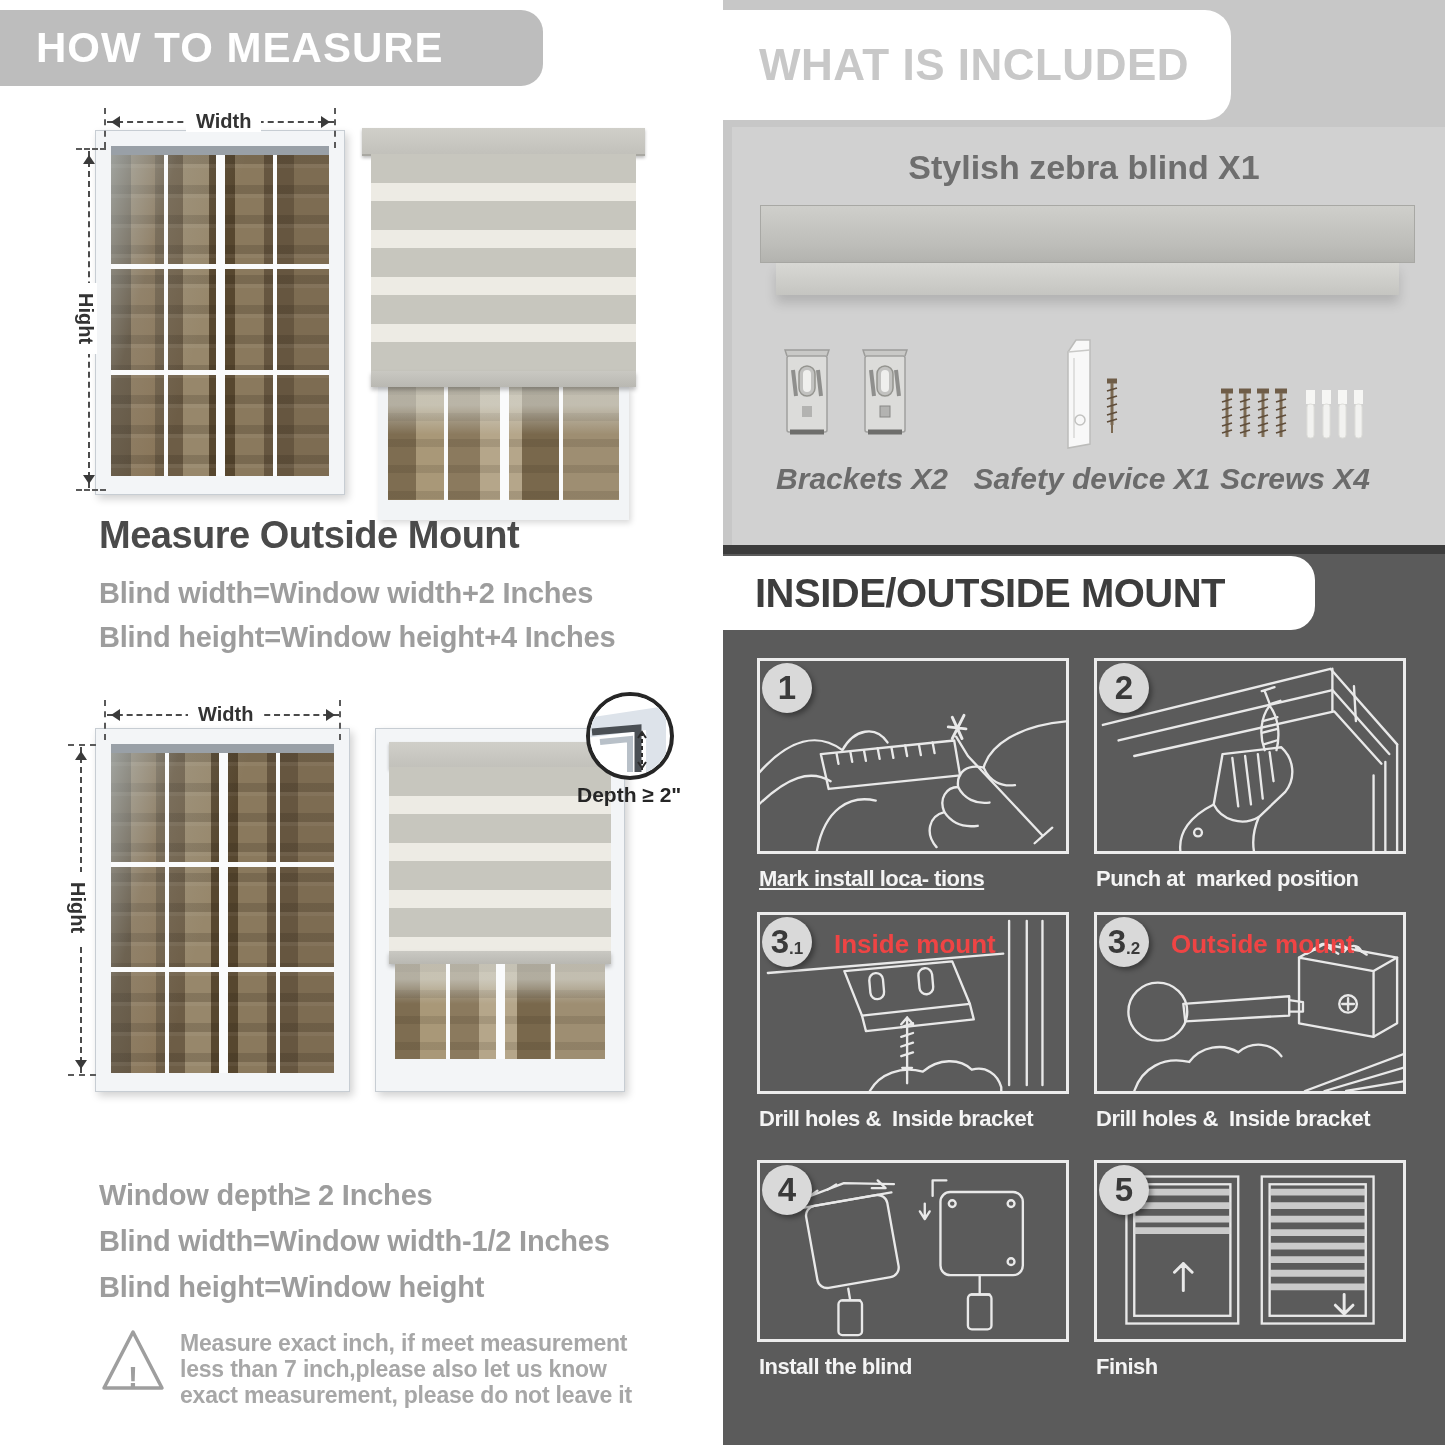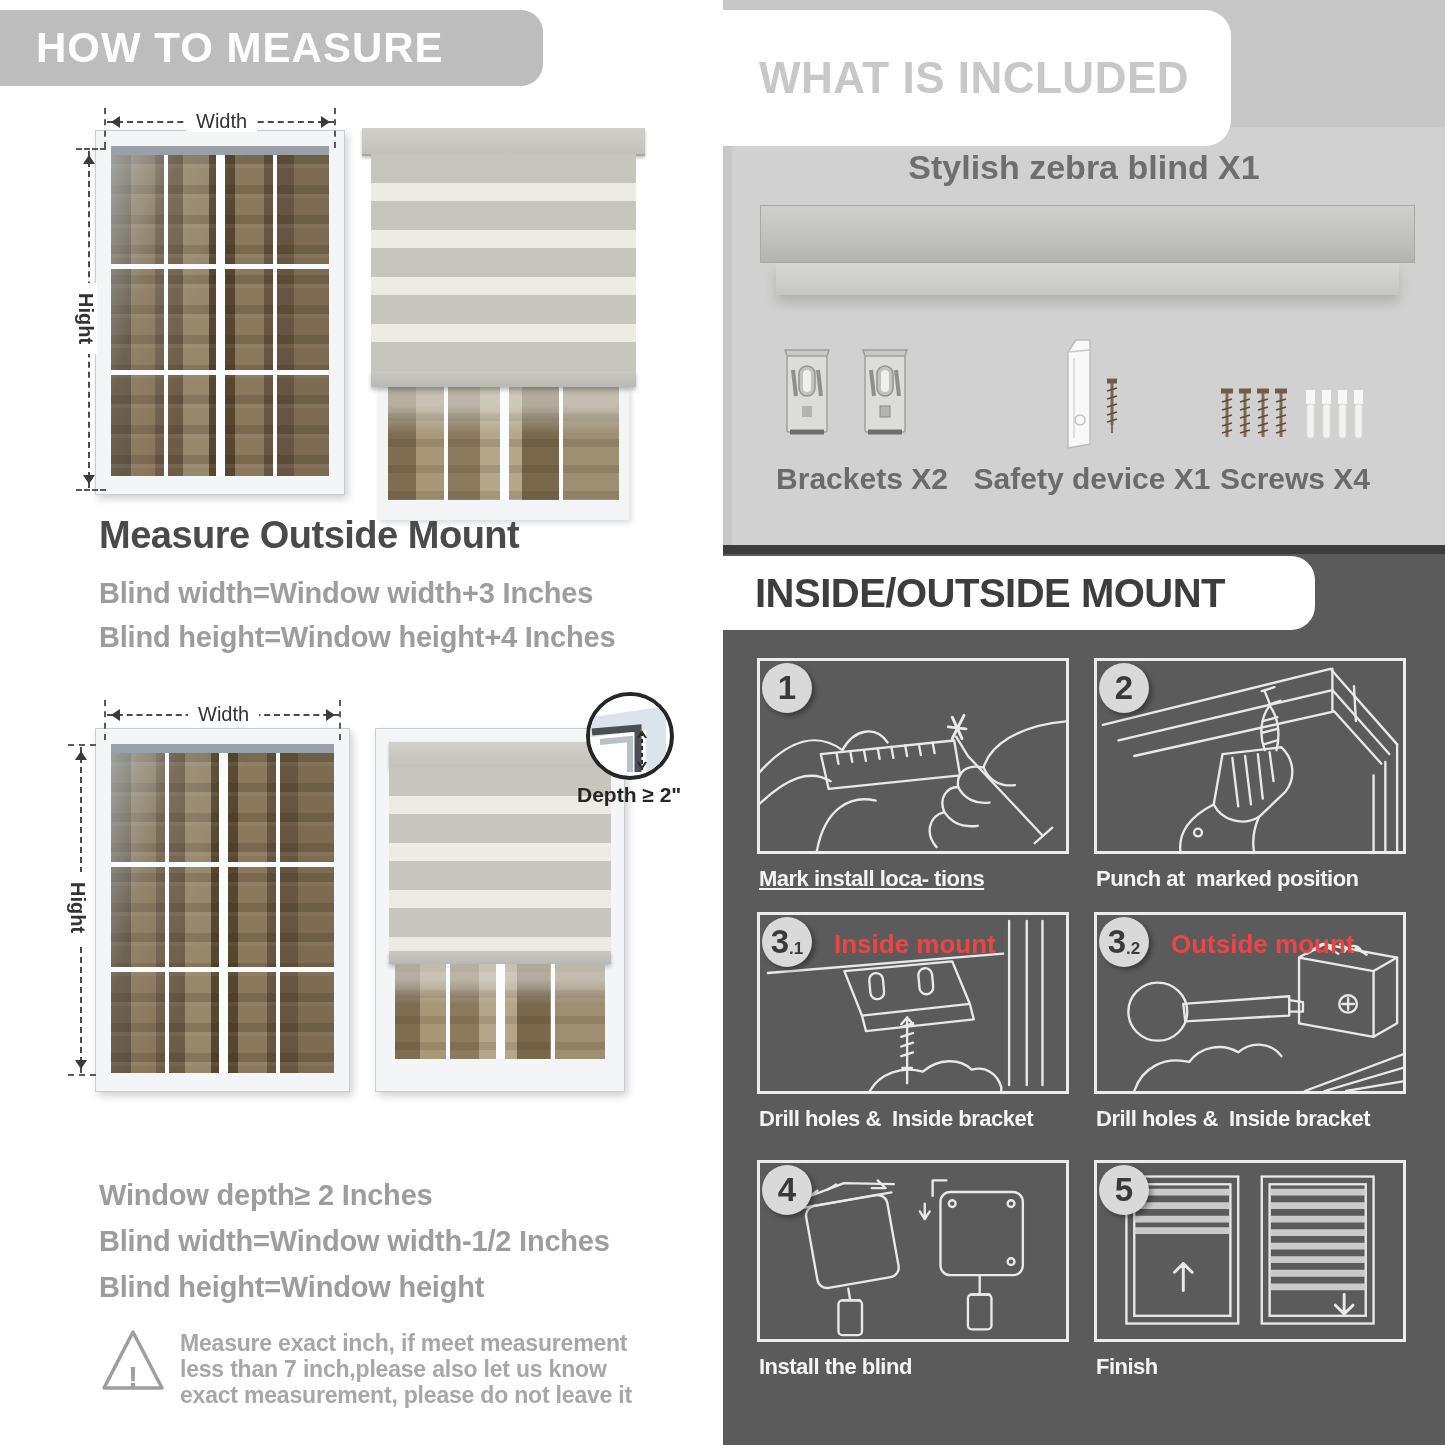--- a/index.html
+++ b/index.html
@@ -36,43 +36,43 @@
 
   
   .mh{position:absolute;height:0;border-top:2px dashed #4a4a4a;}
   .mh::before{content:"";position:absolute;left:-2px;top:-7px;border:6px solid transparent;border-right:9px solid #3a3a3a;}
   .mh::after{content:"";position:absolute;right:-2px;top:-7px;border:6px solid transparent;border-left:9px solid #3a3a3a;}
   .mv{position:absolute;width:0;border-left:2px dashed #4a4a4a;}
   .mv::before{content:"";position:absolute;top:-2px;left:-7px;border:6px solid transparent;border-bottom:9px solid #3a3a3a;}
   .mv::after{content:"";position:absolute;bottom:-2px;left:-7px;border:6px solid transparent;border-top:9px solid #3a3a3a;}
   .tickv{position:absolute;width:0;border-left:2px dashed #5a5a5a;}
   .tickh{position:absolute;height:0;border-top:2px dashed #5a5a5a;}
-  .mlabel{position:absolute;font-size:20px;font-weight:normal;color:#333;background:#fff;padding:0 10px;line-height:22px;}
+  .mlabel{position:absolute;font-size:20px;font-weight:bold;color:#333;background:#fff;padding:0 10px;line-height:22px;}
   .mlabel-v{position:absolute;font-size:20px;font-weight:bold;color:#333;background:#fff;padding:10px 0;writing-mode:vertical-rl;line-height:22px;}
 
   
   .stripes{background:repeating-linear-gradient(180deg,#c7c6be 0px,#c7c6be 29px,#edebe4 29px,#edebe4 47px);}
   .cassette{background:linear-gradient(180deg,#d0cfc9,#c2c1bb);border-bottom:2px solid #a9a8a2;box-shadow:0 2px 3px rgba(0,0,0,.25);}
   .rail{background:linear-gradient(180deg,#c9c8c2,#b9b8b2);box-shadow:0 3px 4px rgba(0,0,0,.25);}
 
   .warn-text{position:absolute;font-size:23px;font-weight:bold;color:#a7a7a7;line-height:26px;letter-spacing:-0.2px;}
   .warn-mark{position:absolute;font-size:30px;font-weight:bold;color:#9e9e9e;}
 
   
   .rt-bg{position:absolute;left:723px;top:0;width:722px;height:545px;background:#c7c7c7;}
   .rt-panel{position:absolute;left:732px;top:127px;width:713px;height:418px;background:#d1d1d1;}
-  .band-included{position:absolute;left:723px;top:10px;width:508px;height:136px;background:#ffffff;
+  .band-included{position:absolute;left:723px;top:10px;width:508px;height:110px;background:#ffffff;
     border-radius:0 26px 26px 0;display:flex;align-items:center;padding-left:36px;box-sizing:border-box;}
   .band-included span{font-size:44px;font-weight:bold;color:#c8c8c8;letter-spacing:0.5px;}
   .stylish{position:absolute;left:723px;top:148px;width:722px;text-align:center;font-size:34px;font-weight:bold;color:#6e6e6e;}
   .hr-top{position:absolute;left:760px;top:205px;width:655px;height:58px;
     background:linear-gradient(180deg,#cfcfcb,#bdbdb9 70%,#b3b3af);border:1px solid #a8a8a4;box-sizing:border-box;}
   .hr-lip{position:absolute;left:776px;top:263px;width:623px;height:32px;
     background:linear-gradient(180deg,#d8d8d4,#c5c5c1);box-shadow:0 8px 12px rgba(0,0,0,.15);}
-  .plabel{position:absolute;top:462px;font-size:30px;font-weight:bold;color:#6b6b6b;text-align:center;}
+  .plabel{position:absolute;top:462px;font-size:30px;font-weight:bold;color:#6b6b6b;text-align:center;font-style:italic;}
 
   .divider{position:absolute;left:723px;top:545px;width:722px;height:9px;background:#3c3c3c;}
   .rb-bg{position:absolute;left:723px;top:554px;width:722px;height:891px;background:#5b5b5b;}
   .band-mount{position:absolute;left:723px;top:556px;width:592px;height:74px;background:#ffffff;
     border-radius:0 24px 24px 0;display:flex;align-items:center;padding-left:32px;box-sizing:border-box;}
   .band-mount span{font-size:40px;font-weight:bold;color:#3d3d3d;letter-spacing:-0.5px;}
 
   .sbox{position:absolute;border:3px solid #ececec;box-sizing:border-box;}
   .badge{position:absolute;left:2px;top:2px;min-width:50px;height:50px;border-radius:50%;background:#d9d9d9;
     color:#3a3a3a;display:flex;align-items:center;justify-content:center;font-weight:bold;font-size:33px;
@@ -123,21 +123,21 @@
           <div class="mull v3"></div>
           <div class="mull vc"></div>
         </div>
       </div>
       <div class="cassette abs" style="left:0;top:0;width:283px;height:26px;"></div>
       <div class="stripes abs" style="left:9px;top:26px;width:265px;height:217px;"></div>
       <div class="rail abs" style="left:9px;top:243px;width:265px;height:16px;"></div>
     </div>
 
     <h2 class="h2l" style="left:99px;top:516px;margin:0;">Measure Outside Mount</h2>
-    <p class="pl" style="left:99px;top:578px;margin:0;">Blind width=Window width+3 Inches</p>
+    <p class="pl" style="left:99px;top:578px;margin:0;">Blind width=Window width+2 Inches</p>
     <p class="pl" style="left:99px;top:622px;margin:0;">Blind height=Window height+4 Inches</p>
 
     <div class="win" style="left:95px;top:728px;width:255px;height:364px;">
       <div class="win-inner">
         <div class="head-strip"></div>
         <div class="photo photo1">
           <div class="mull v1"></div>
           <div class="mull v3"></div>
           <div class="mull vc"></div>
           <div class="mull h1"></div>

